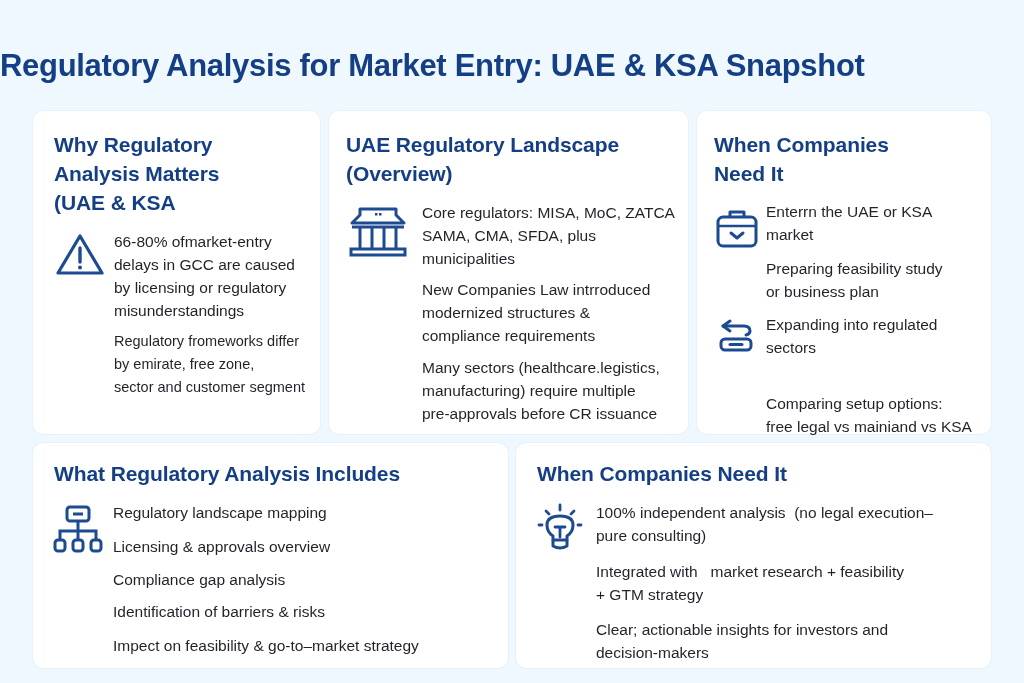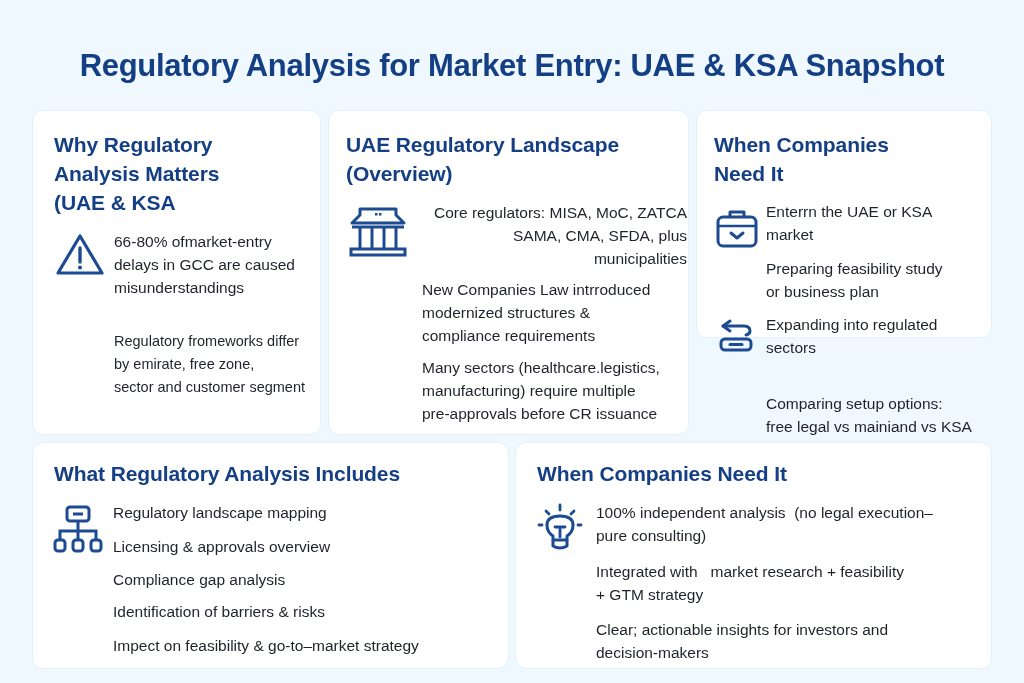--- a/index.html
+++ b/index.html
@@ -5,21 +5,21 @@
   * { box-sizing: border-box; margin: 0; padding: 0; }
   html, body { width: 1024px; height: 683px; overflow: hidden; }
   body {
     background: #eef8fe;
     font-family: "Liberation Sans", "DejaVu Sans", sans-serif;
     position: relative;
     color: #1f2329;
   }
   .title {
     position: absolute; left: 0; top: 48px; width: 1024px;
-    text-align: center;
+    text-align: left;
     font-size: 31px; font-weight: bold; color: #153f84;
     letter-spacing: -0.3px;
   }
   .card {
     position: absolute;
     background: #ffffff;
     border-radius: 10px;
     box-shadow: 0 0 0 1px #e6f2fb;
   }
   .card h2 {
@@ -52,20 +52,21 @@
   <div class="icon" style="left:22px;top:122px;">
     <svg width="50" height="44" viewBox="0 0 50 44">
       <path d="M25 3 L47 40 L3 40 Z" fill="none" stroke="#1c4b92" stroke-width="3.2" stroke-linejoin="round"></path>
       <line x1="25" y1="15" x2="25" y2="29" stroke="#1c4b92" stroke-width="3.4" stroke-linecap="round"></line>
       <circle cx="25" cy="34.5" r="2" fill="#1c4b92"></circle>
     </svg>
   </div>
   <div class="row txt" style="left:81px;top:119px;width:200px;">
     <div>66-80% ofmarket-entry</div>
     <div>delays in GCC are caused</div>
+    <div>by licensing or regulatory</div>
     <div>misunderstandings</div>
   </div>
   <div class="row txt" style="left:81px;top:219px;width:205px;font-size:14.5px;">
     <div>Regulatory fromeworks differ</div>
     <div>by emirate, free zone,</div>
     <div>sector and customer segment</div>
   </div>
 </div>
 
 <div class="card" style="left:329px;top:111px;width:359px;height:323px;">
@@ -79,38 +80,38 @@
       <rect x="27" y="10" width="2.5" height="2.5" fill="#1c4b92"></rect>
       <rect x="31" y="10" width="2.5" height="2.5" fill="#1c4b92"></rect>
       <line x1="4" y1="24" x2="56" y2="24" stroke="#1c4b92" stroke-width="3"></line>
       <line x1="12" y1="24" x2="12" y2="46" stroke="#1c4b92" stroke-width="3"></line>
       <line x1="24" y1="24" x2="24" y2="46" stroke="#1c4b92" stroke-width="3"></line>
       <line x1="36" y1="24" x2="36" y2="46" stroke="#1c4b92" stroke-width="3"></line>
       <line x1="48" y1="24" x2="48" y2="46" stroke="#1c4b92" stroke-width="3"></line>
       <rect x="3" y="46" width="54" height="6" fill="none" stroke="#1c4b92" stroke-width="3"></rect>
     </svg>
   </div>
-  <div class="row txt" style="left:93px;top:90px;width:265px;text-align:right;">
+  <div class="row txt" style="left:93px;top:90px;width:265px;">
     <div>Core regulators: MISA, MoC, ZATCA</div>
     <div>SAMA, CMA, SFDA, plus</div>
     <div>municipalities</div>
   </div>
   <div class="row txt" style="left:93px;top:167px;width:265px;">
     <div>New Companies Law intrroduced</div>
     <div>modernized structures &amp;</div>
     <div>compliance requirements</div>
   </div>
   <div class="row txt" style="left:93px;top:245px;width:265px;">
     <div>Many sectors (healthcare.legistics,</div>
     <div>manufacturing) require multiple</div>
     <div>pre-approvals before CR issuance</div>
   </div>
 </div>
 
-<div class="card" style="left:697px;top:111px;width:294px;height:226px;">
+<div class="card" style="left:697px;top:111px;width:294px;height:323px;">
   <h2 style="position:absolute;left:17px;top:19px;">
     <div>When Companies</div>
     <div>Need It</div>
   </h2>
   <div class="icon" style="left:18px;top:96px;">
     <svg width="44" height="42" viewBox="0 0 44 42">
       <path d="M15 10 L15 5 L29 5 L29 10" fill="none" stroke="#1c4b92" stroke-width="3" stroke-linejoin="round"></path>
       <rect x="3" y="10" width="38" height="29" rx="5" fill="none" stroke="#1c4b92" stroke-width="3"></rect>
       <line x1="3" y1="19" x2="41" y2="19" stroke="#1c4b92" stroke-width="2.5"></line>
       <polyline points="16,26 22,31 28,26" fill="none" stroke="#1c4b92" stroke-width="3" stroke-linecap="round" stroke-linejoin="round"></polyline>

